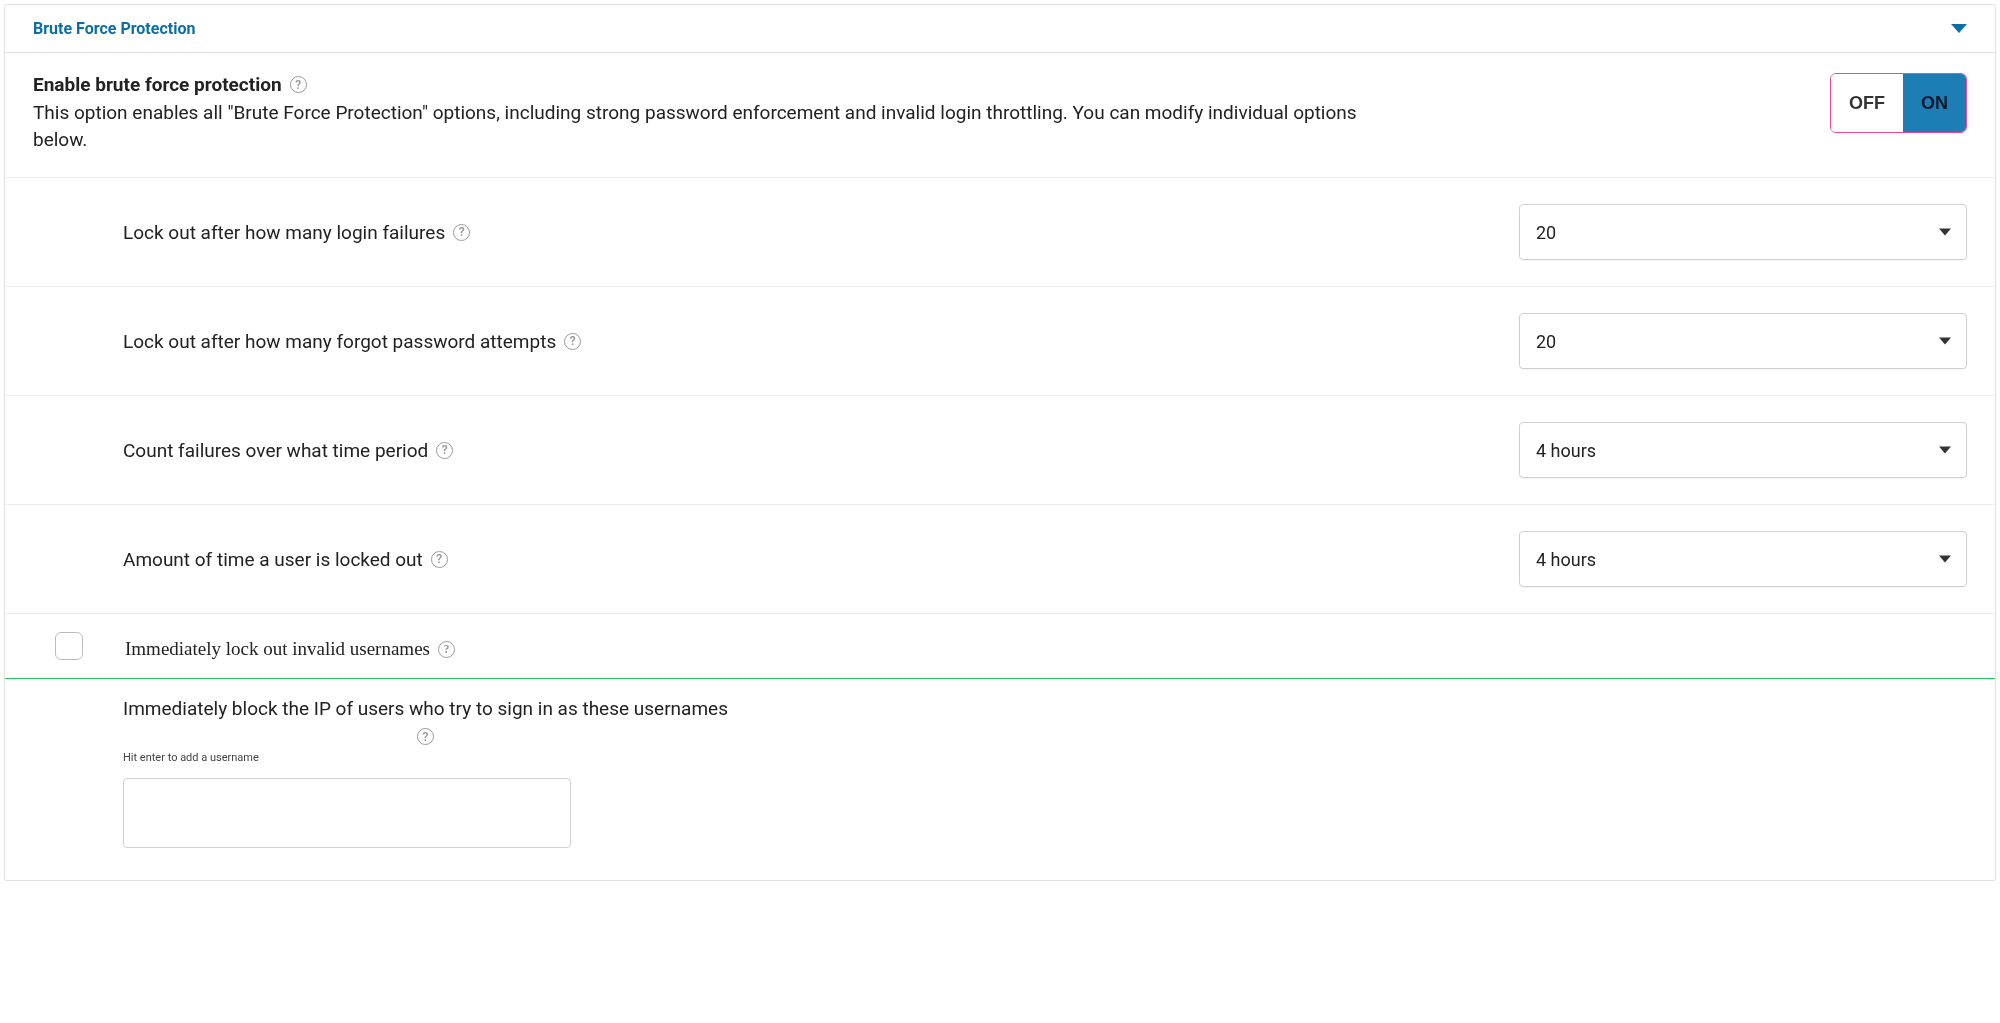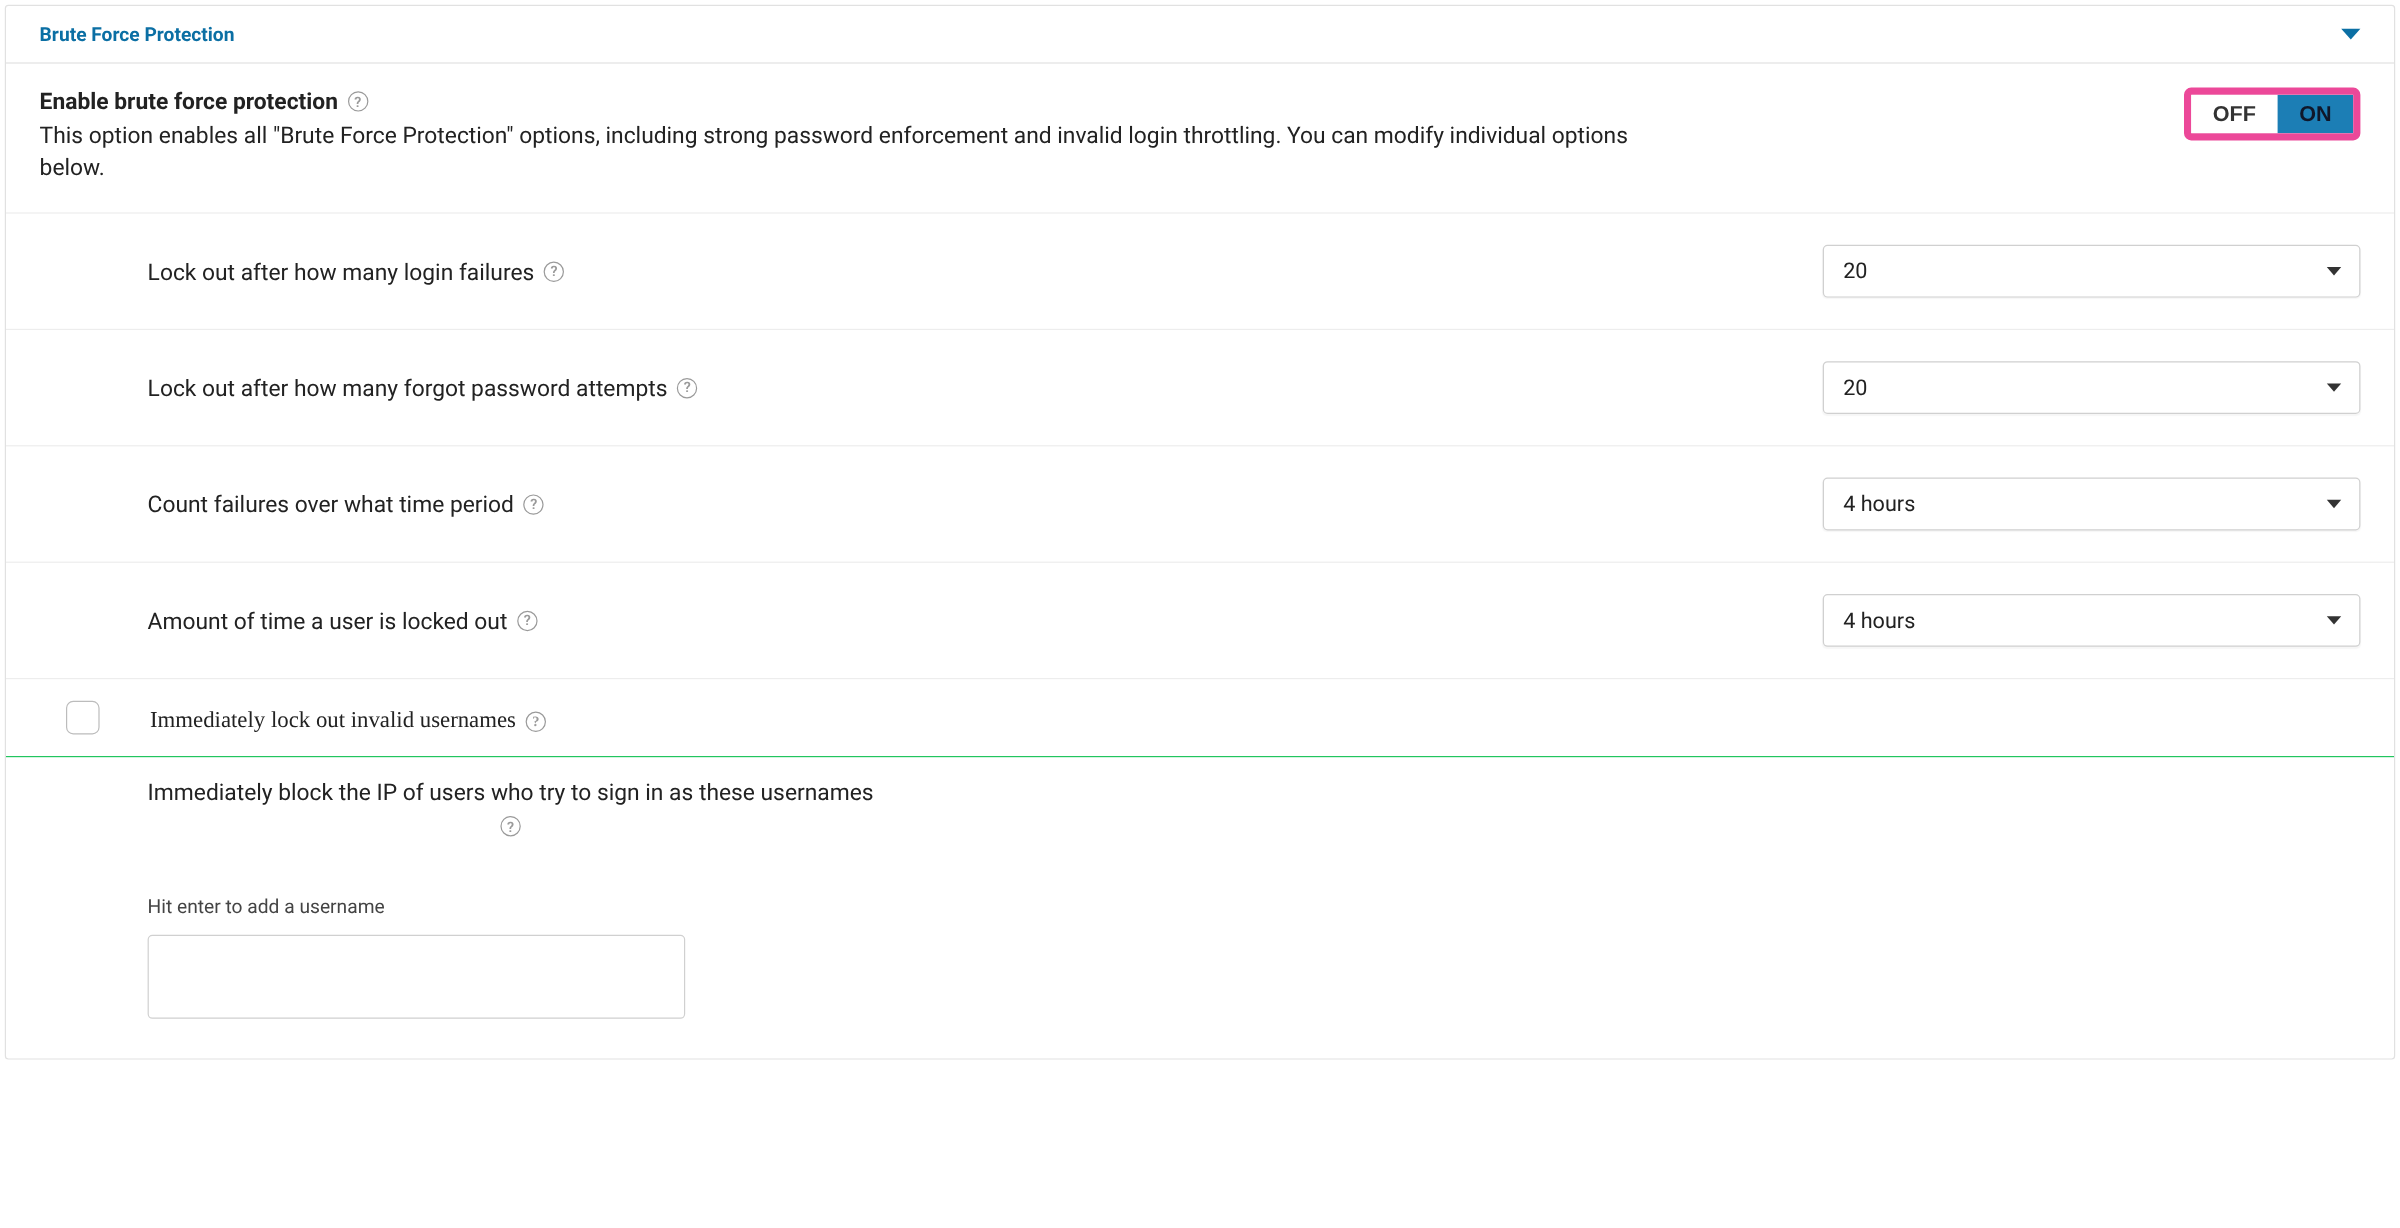--- a/index.html
+++ b/index.html
@@ -64,25 +64,25 @@
     border-radius: 50%;
     color: #9a9a9a;
     font-size: 12px;
     font-weight: 600;
     line-height: 1;
     flex: 0 0 auto;
     cursor: help;
   }
   .toggle {
     display: inline-flex;
-    border: 6px solid #ec4899;
+    border: 1px solid #ec4899;
     border-radius: 6px;
     overflow: hidden;
     flex: 0 0 auto;
-    height: 44px;
+    height: 60px;
     justify-content: flex-end;
   }
   .toggle button {
     border: none;
     background: #fff;
     padding: 0 18px;
     font-size: 18px;
     font-weight: 600;
     cursor: pointer;
     color: #333;
@@ -110,21 +110,21 @@
   }
   .setting-control {
     flex: 0 0 448px;
   }
   .select {
     position: relative;
   }
   .select-box {
     border: 1px solid #d0d0d0;
     border-radius: 4px;
-    height: 44px;
+    height: 56px;
     padding: 0 40px 0 16px;
     display: flex;
     align-items: center;
     font-size: 18px;
     background: #fff;
     cursor: pointer;
     box-shadow: 0 1px 1px rgba(0,0,0,0.04);
   }
   .select-caret {
     position: absolute;
@@ -157,24 +157,23 @@
   }
   .block-label {
     font-size: 19px;
     display: inline-flex;
     align-items: center;
     gap: 8px;
     margin-bottom: 6px;
     flex-direction: column;
   }
   .block-hint {
-    font-size: 16px;
+    font-size: 11px;
     color: #444;
     margin-bottom: 14px;
-    margin-top: 43px;
   }
   .tag-input {
     width: 448px;
     height: 70px;
     border: 1px solid #d0d0d0;
     border-radius: 4px;
     background: #fff;
     padding: 8px 10px;
     font-size: 16px;
     resize: none;

